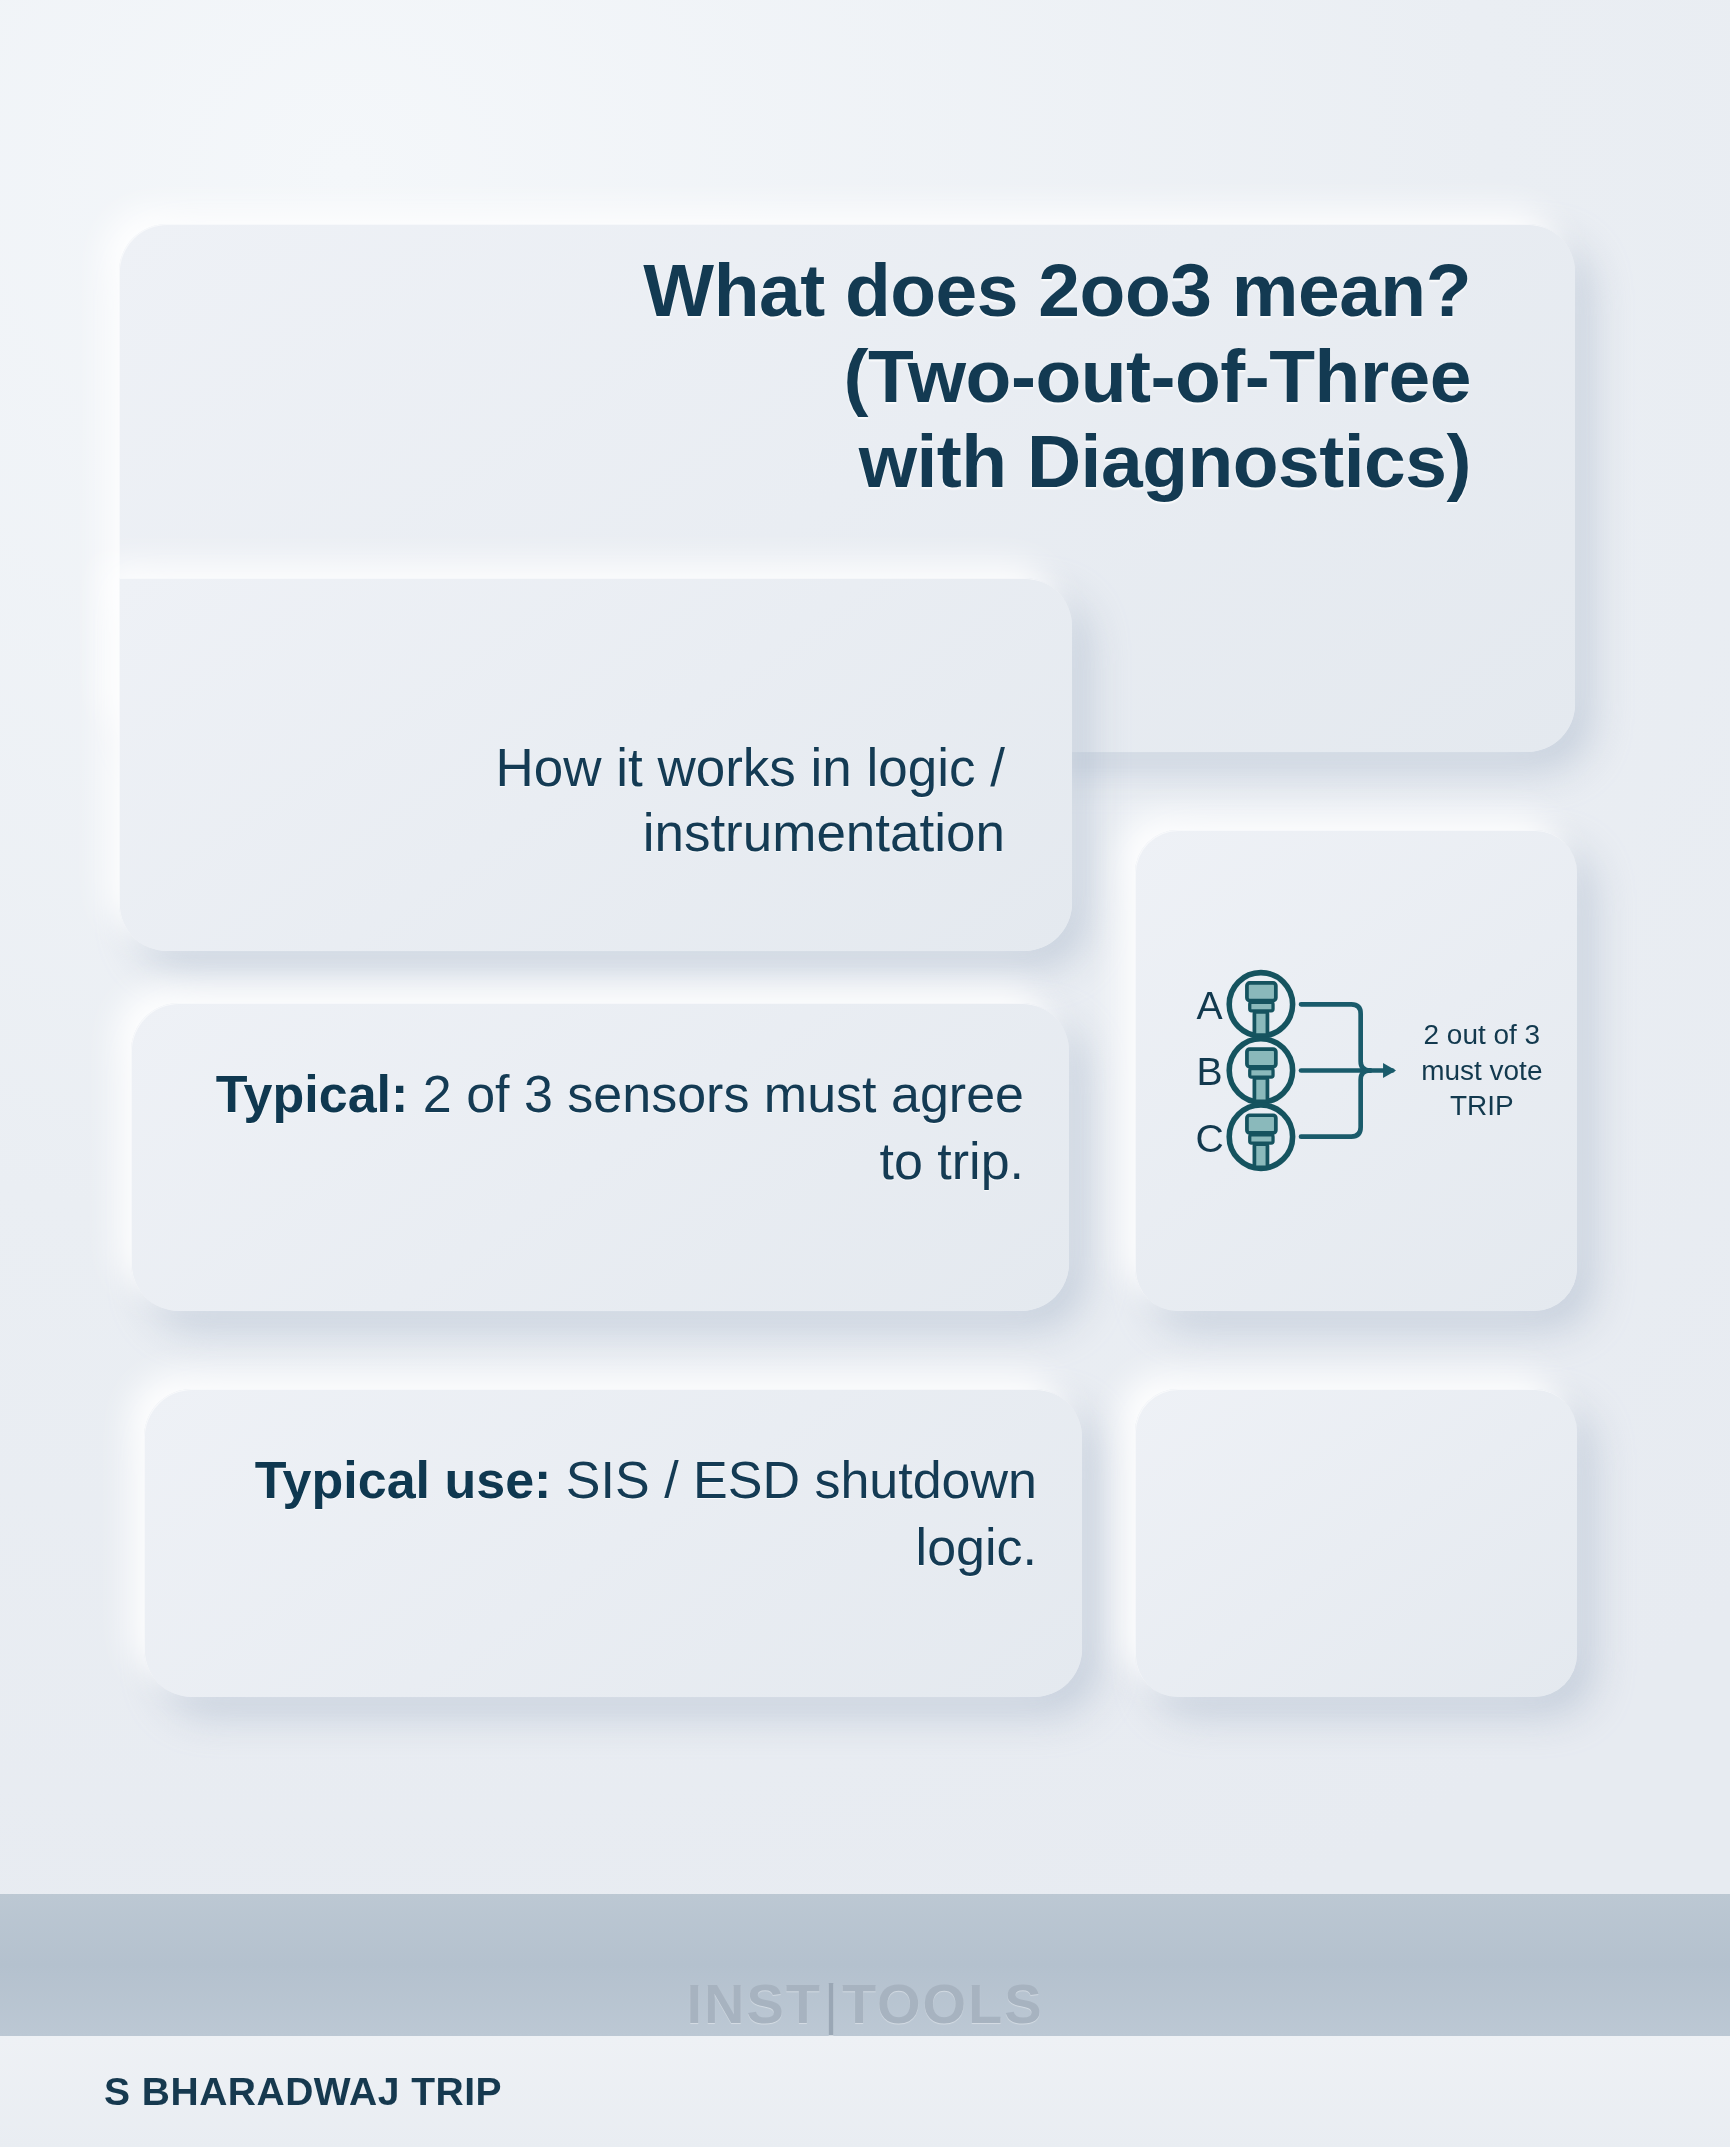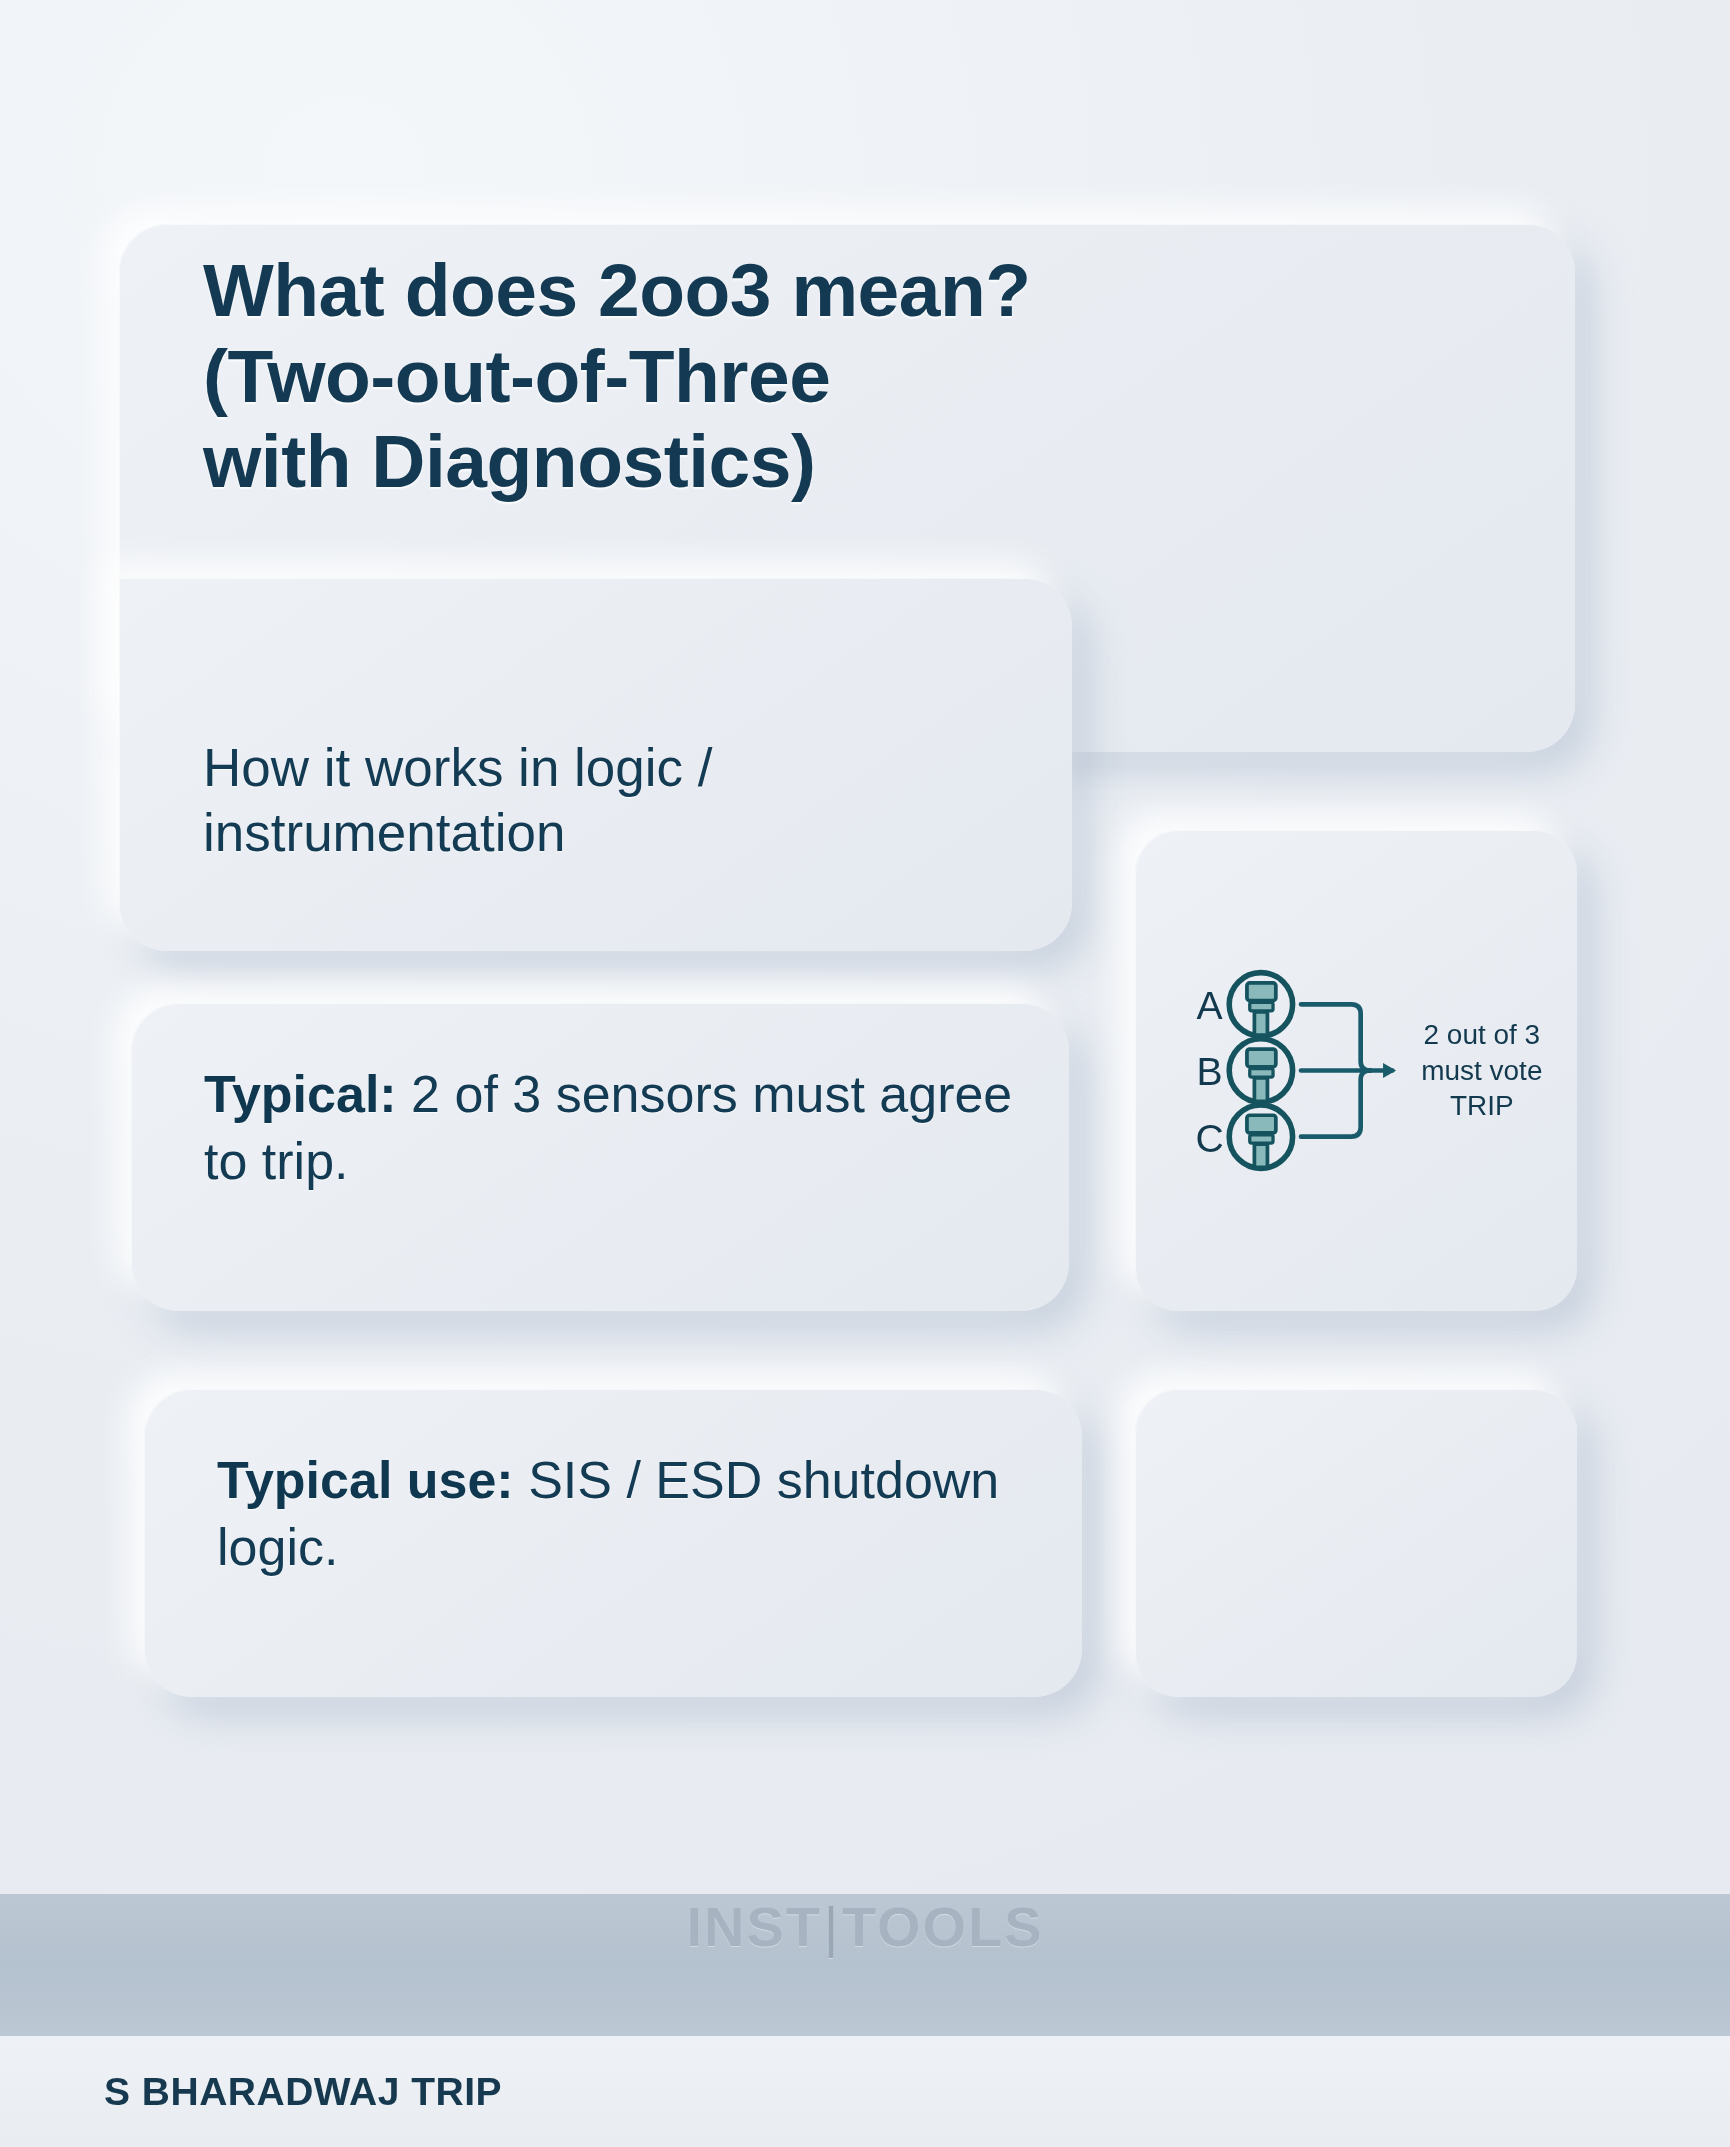--- a/index.html
+++ b/index.html
@@ -21,20 +21,21 @@
 
   
   .card {
     position:absolute;
     background:linear-gradient(145deg, #eef1f6 0%, #e4e9ef 100%);
     border-radius:48px;
     box-shadow:
       -15px -15px 32px rgba(255,255,255,0.95),
       17px 18.6px 39px rgba(163,177,198,0.48),
       inset 0.9px 0.9px 0 rgba(255,255,255,0.55);
+    text-align: right;
   }
 
   
   #title-card {
     left:119px; top:224px;
     width:1456px; height:528px;
     border-bottom-right-radius:48px;
   }
   #title-text {
     position:absolute;
@@ -105,21 +106,21 @@
     width:442px; height:308px;
     border-radius:43px;
   }
 
   
   #brand-band {
     position:absolute;
     left:0; top:1894px;
     width:1730px; height:142px;
     background:linear-gradient(180deg,#bcc8d3 0%, #b4c1ce 50%, #bcc8d4 100%);
-    display:flex; align-items:flex-start; justify-content:center;
+    display:flex; align-items:flex-end; justify-content:center;
   }
   #brand-logo {
     font-size:56px;
     font-weight:bold;
     letter-spacing:1.9px;
     color:#a7b3c0;
     text-shadow:0 0.9px 0.9px rgba(255,255,255,0.4);
   }
   #brand-logo .bar {
     display:inline-block;

